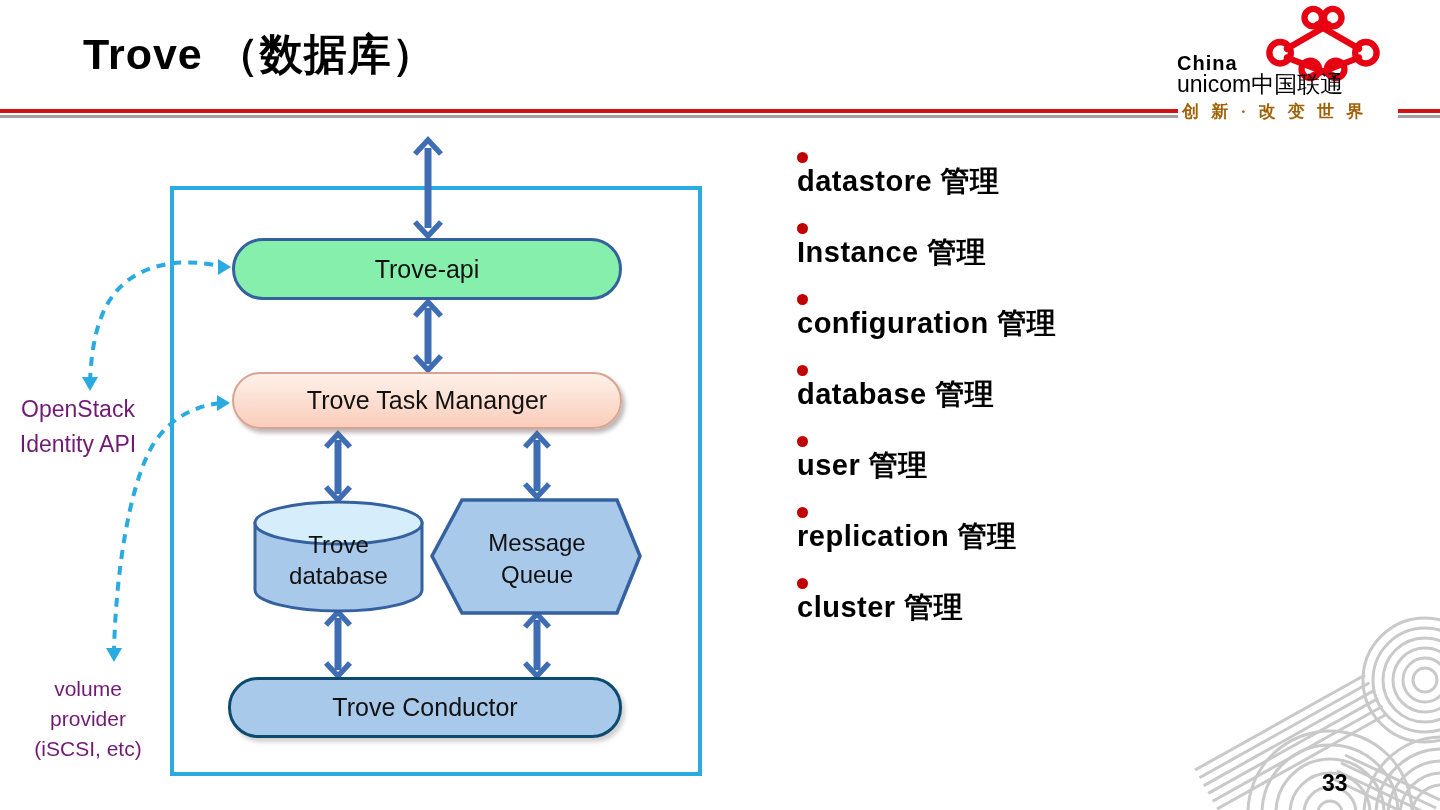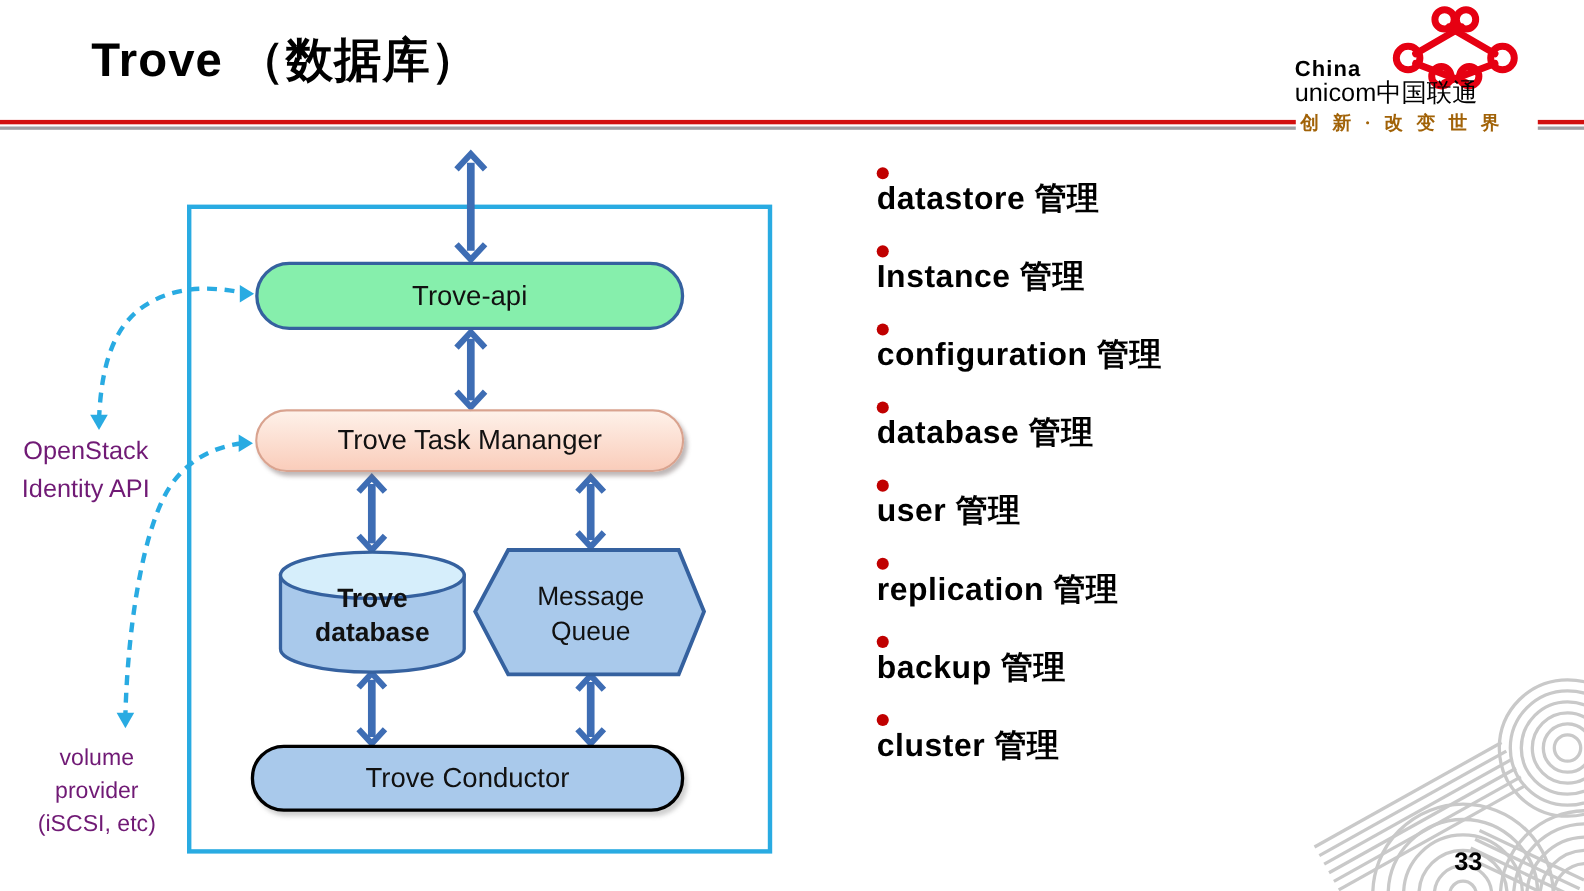--- a/index.html
+++ b/index.html
@@ -19,24 +19,24 @@
   
   .cyan-box{left:170px;top:186px;width:524px;height:582px;border:4px solid #29ABE2;background:transparent;}
   .overlay{left:0;top:0;pointer-events:none;}
   .pill{display:flex;align-items:center;justify-content:center;font-size:25px;color:#111;}
   .pill-api{left:232px;top:238px;width:384px;height:56px;border-radius:31px;
             background:#86efac;border:3px solid #35619F;}
   .pill-task{left:232px;top:372px;width:386px;height:53px;border-radius:29px;
              background:linear-gradient(#FEF1E9,#FACDBB);border:2px solid #D9A38F;
              box-shadow:3px 4px 4px rgba(110,95,95,0.45);}
   .pill-conductor{left:228px;top:677px;width:388px;height:55px;border-radius:30px;
-             background:#A9C9EB;border:3px solid #000000;
+             background:#A9C9EB;border:3px solid #0c4a6e;
              box-shadow:3px 4px 4px rgba(120,120,120,0.35);}
   .node-label{text-align:center;font-size:24px;color:#111;}
-  .db-label{left:255px;top:529px;width:167px;line-height:31px;font-weight:bold;}
+  .db-label{left:255px;top:529px;width:167px;line-height:31px;}
   .mq-label{left:437px;top:527px;width:200px;line-height:32px;}
   .side-label{text-align:center;color:#701a75;}
   .identity-label{left:0;top:392px;width:156px;font-size:23px;line-height:35px;}
   .volume-label{left:8px;top:674px;width:160px;font-size:21px;line-height:30px;}
   
   .bullets{left:797px;top:141px;width:480px;}
   .bullet-item{display:flex;align-items:flex-start;margin-bottom:35px;height:36px;flex-direction:column;}
   .bullet-dot{flex:0 0 auto;width:11px;height:11px;border-radius:50%;background:#C00000;margin:11px 11px 0 0;}
   .bullet-text{font-size:29px;font-weight:bold;line-height:36px;letter-spacing:0.5px;white-space:nowrap;}
   
@@ -212,21 +212,17 @@
     <div class="bullet-item">
       <span class="bullet-dot"></span>
       <span class="bullet-text">user 管理</span>
     </div>
     <div class="bullet-item">
       <span class="bullet-dot"></span>
       <span class="bullet-text">replication 管理</span>
     </div>
     <div class="bullet-item">
       <span class="bullet-dot"></span>
-      <span class="bullet-text">backup 管理</span>
-    </div>
-    <div class="bullet-item">
-      <span class="bullet-dot"></span>
       <span class="bullet-text">cluster 管理</span>
     </div>
   </div>
 
 </div>
 
 </body></html>

